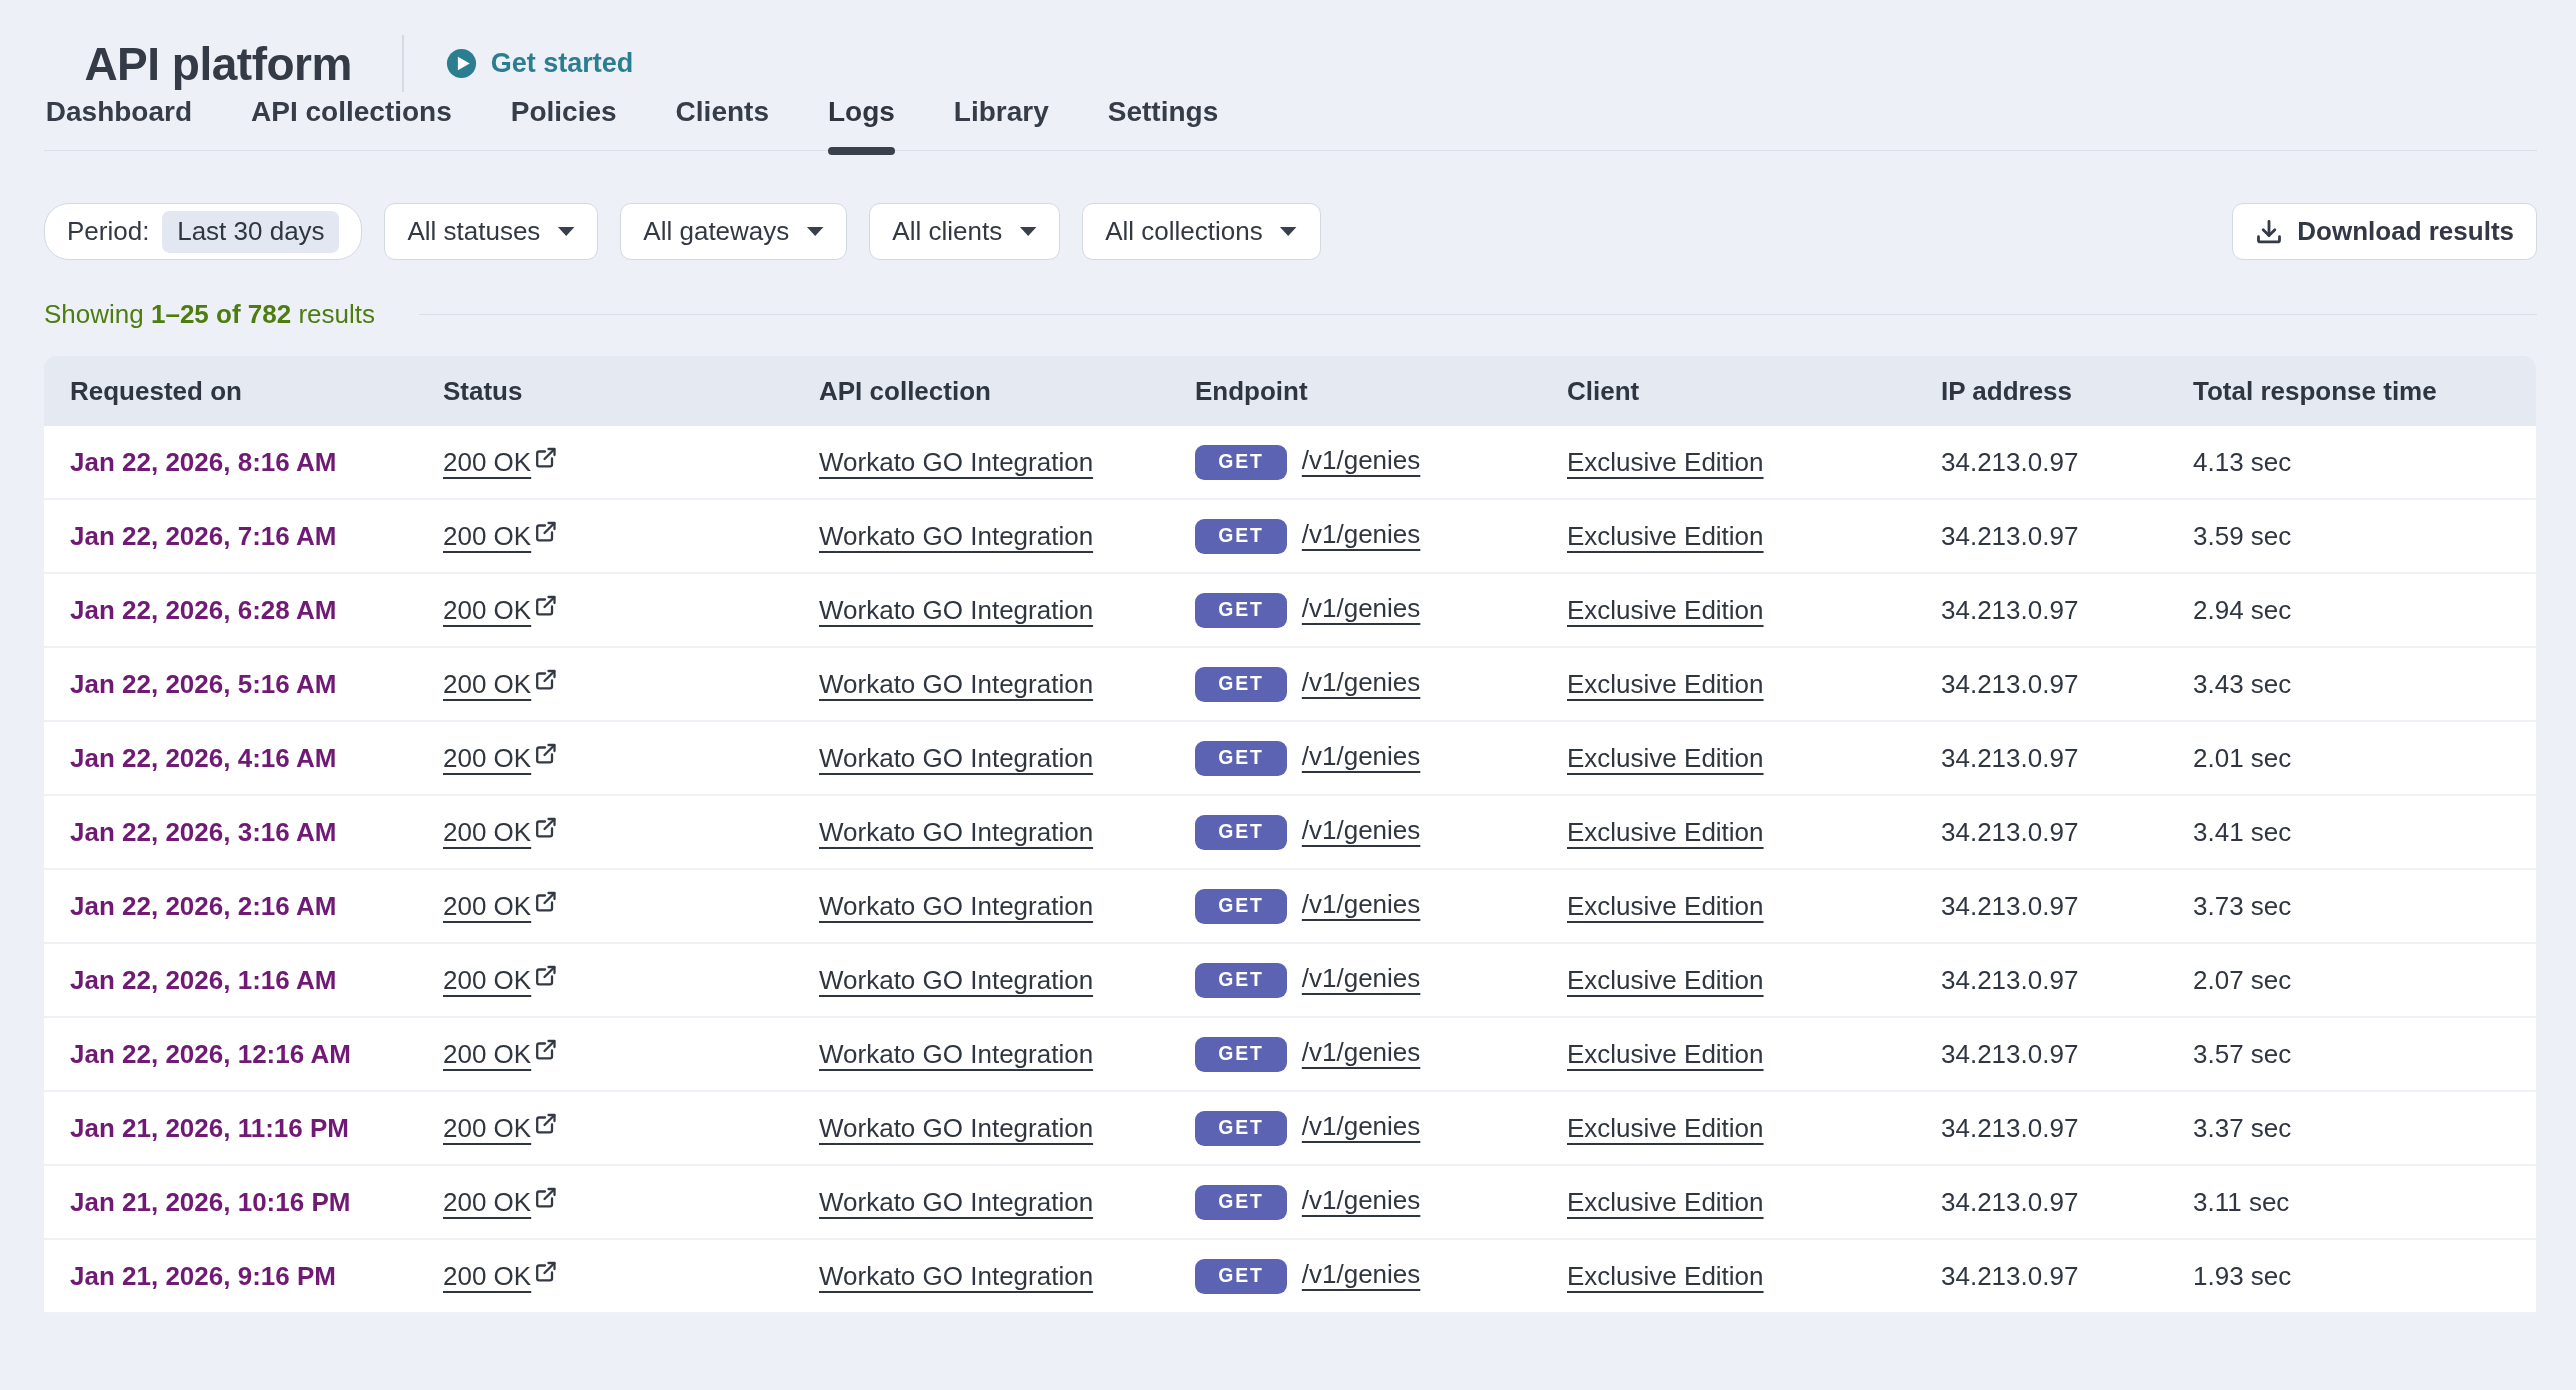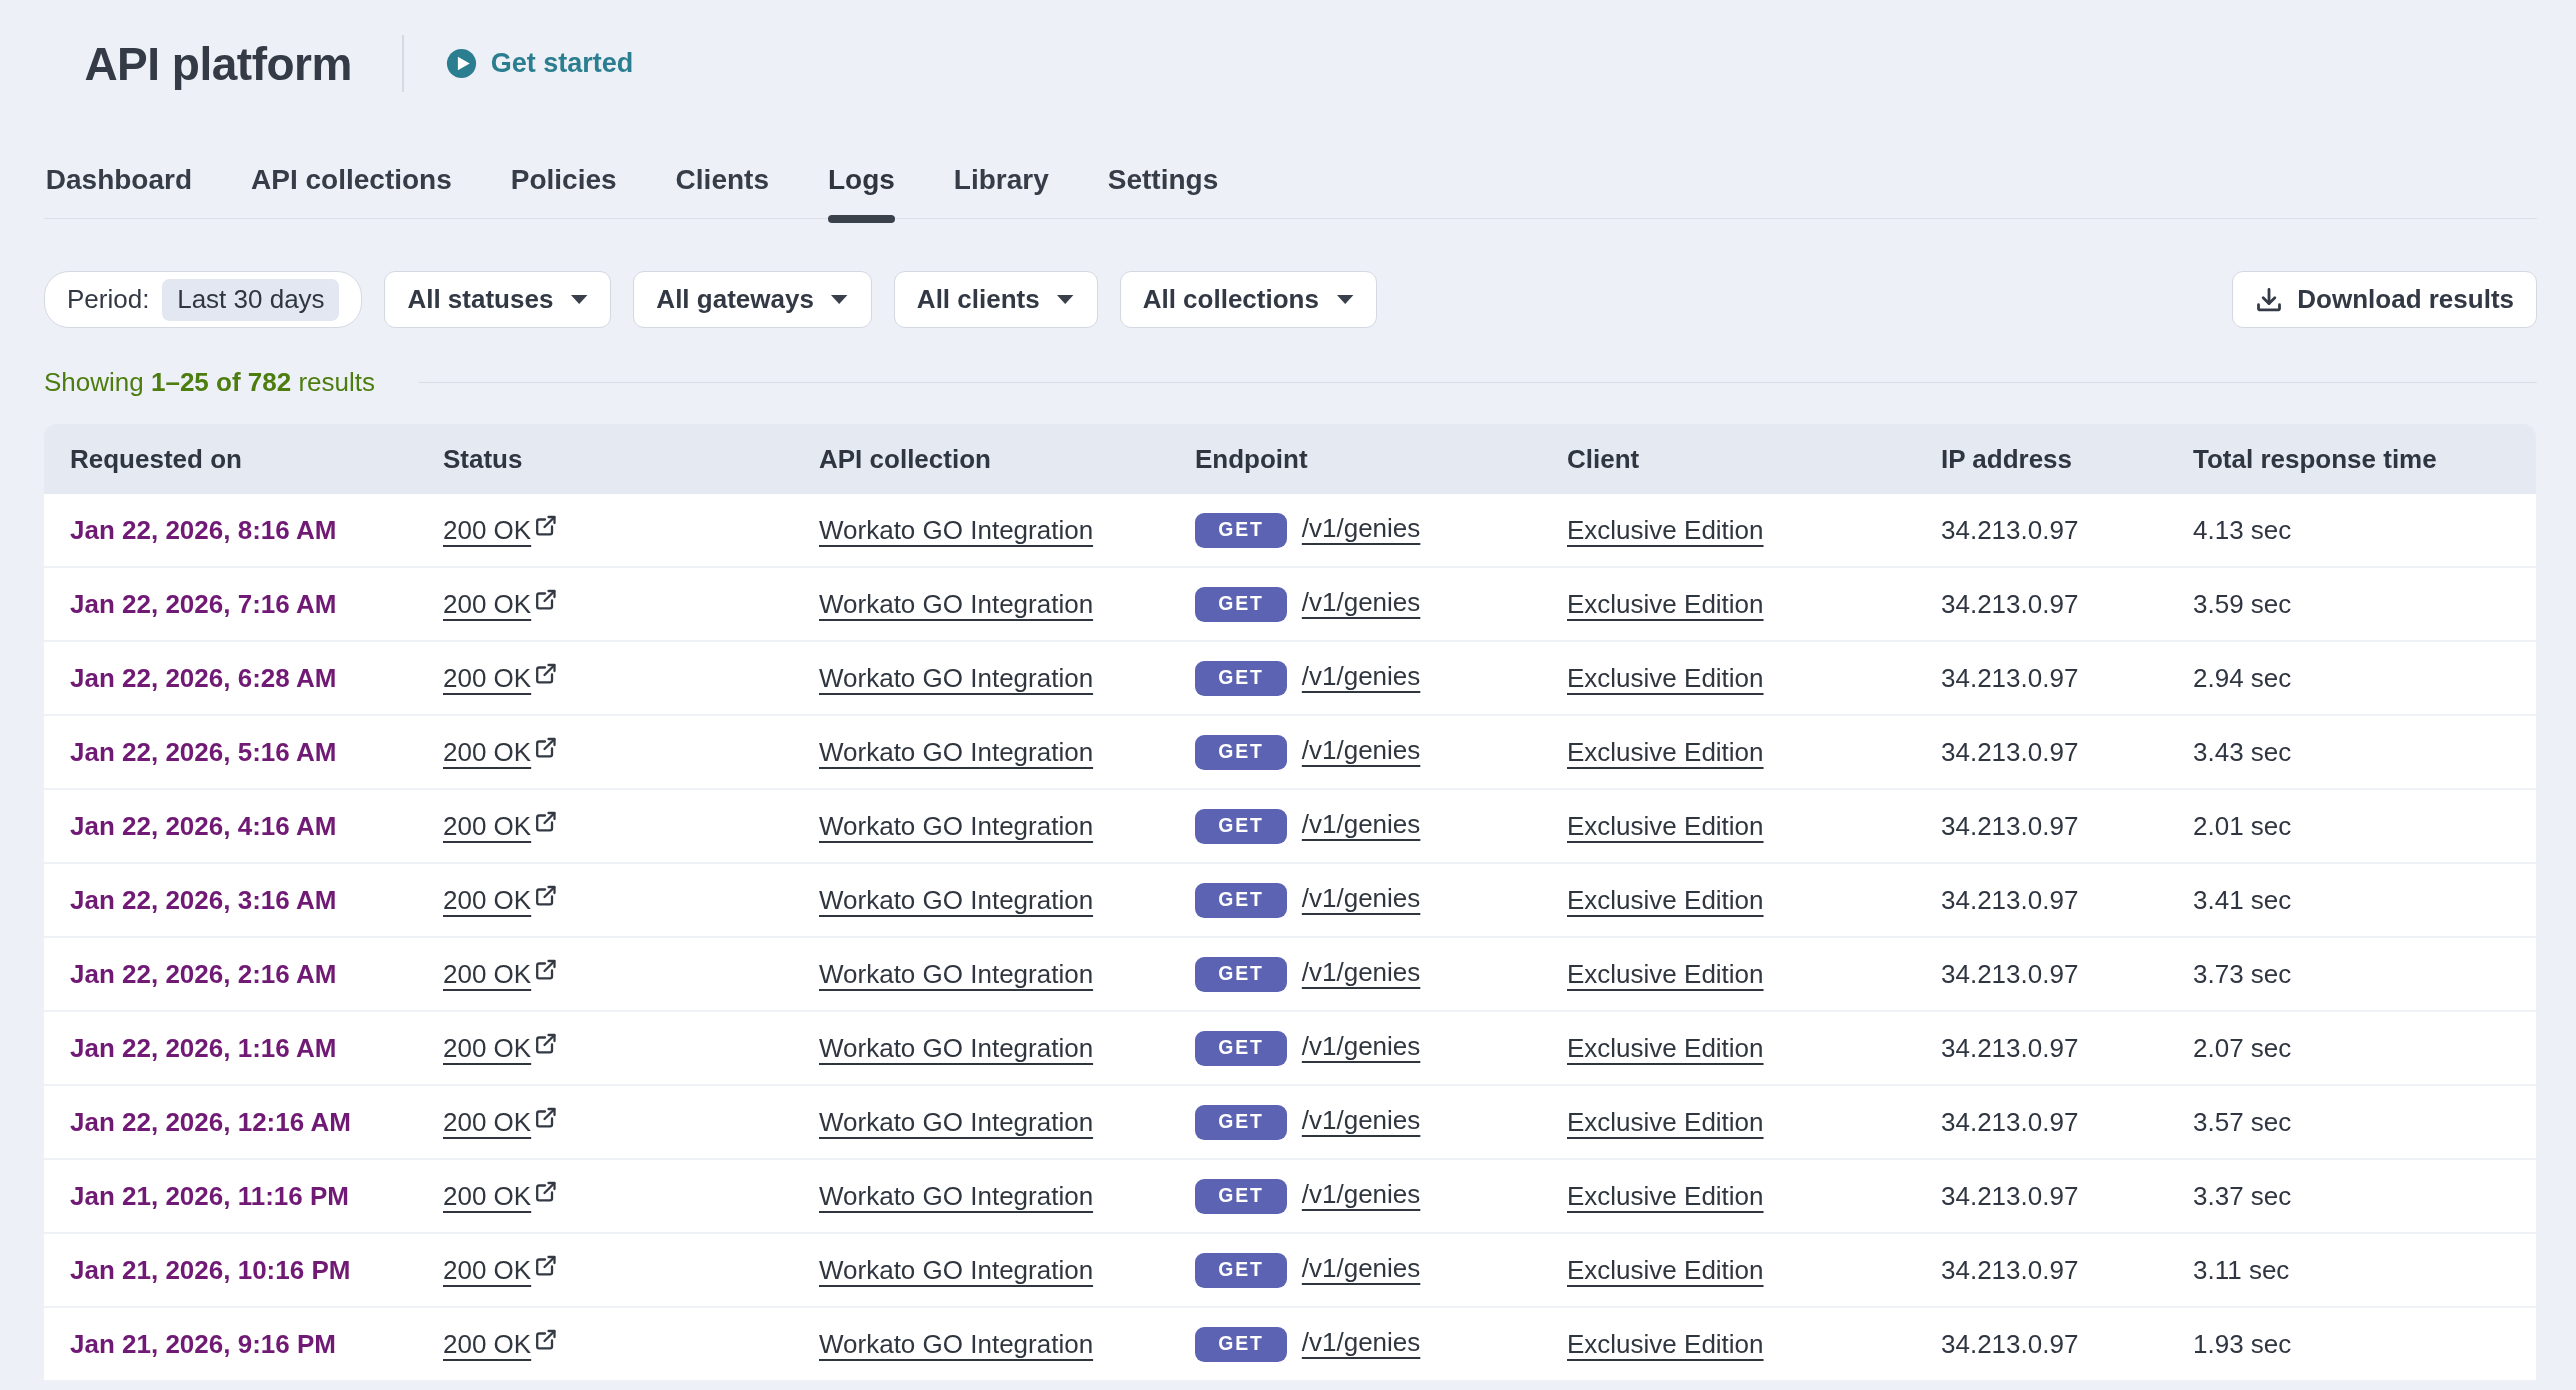--- a/index.html
+++ b/index.html
@@ -12,31 +12,31 @@
   .page { padding:31px 39px 0 44px; }
 
   
   .app-header { display:flex; align-items:center; height:65px;margin-left:33px; }
   .app-title { font-size:46px; font-weight:700; letter-spacing:-0.5px; color:#343b46; padding-left:7.4px; }
   .v-divider { width:1.8px; height:57px; background:#d4d9e2; margin:0 42px 0 50px; }
   .get-started { display:inline-flex; align-items:center; gap:14px; color:var(--teal); font-size:27px; font-weight:700; cursor:pointer; text-decoration:none; }
   .play-icon svg { display:block; }
 
   
-  .tabs { display:flex; gap:59px; margin-top:68px; border-bottom:1.8px solid #dbdfe7; padding-left:1.8px; }
+  .tabs { display:flex; gap:59px; border-bottom:1.8px solid #dbdfe7; padding-left:1.8px; }
   .tab { position:relative; background:none; border:none; font-family:inherit; font-size:28px; font-weight:600; color:#363d48; padding:0 0 22px 0; cursor:pointer; }
   .tab.active { font-weight:700; color:#30363f; }
   .tab.active::after { content:""; position:absolute; left:0; right:0; bottom:-4.6px; height:7.4px; border-radius:4.6px; background:#3a414b; }
 
   
   .filters { display:flex; align-items:center; gap:22px; margin-top:52px; }
   .btn { display:inline-flex; align-items:center; height:57px; background:#fff; border:1.8px solid #d3d8e2; border-radius:11px; padding:0 22px; font-family:inherit; font-size:26px; color:#323944; cursor:pointer; }
   .period-btn { gap:13px; font-weight:400;border-radius:25px; }
   .period-chip { background:#e3e7f1; border-radius:7.4px; padding:5.5px 14.8px; font-weight:400; color:#2f3641; }
-  .dropdown { gap:16.6px; font-weight:700; }
+  .dropdown { gap:16.6px; font-weight:400; }
   .caret-icon svg { display:block; }
   .download-btn { margin-left:auto; gap:14px; font-weight:600; }
   .download-icon svg { display:block; }
 
   
   .summary { display:flex; align-items:center; gap:44px; margin-top:39px; font-size:26px; color:#4d7c0f; }
   .summary .bold { font-weight:700; }
   .summary-rule { flex:1; height:1.8px; background:#d9dee6; }
 
   

